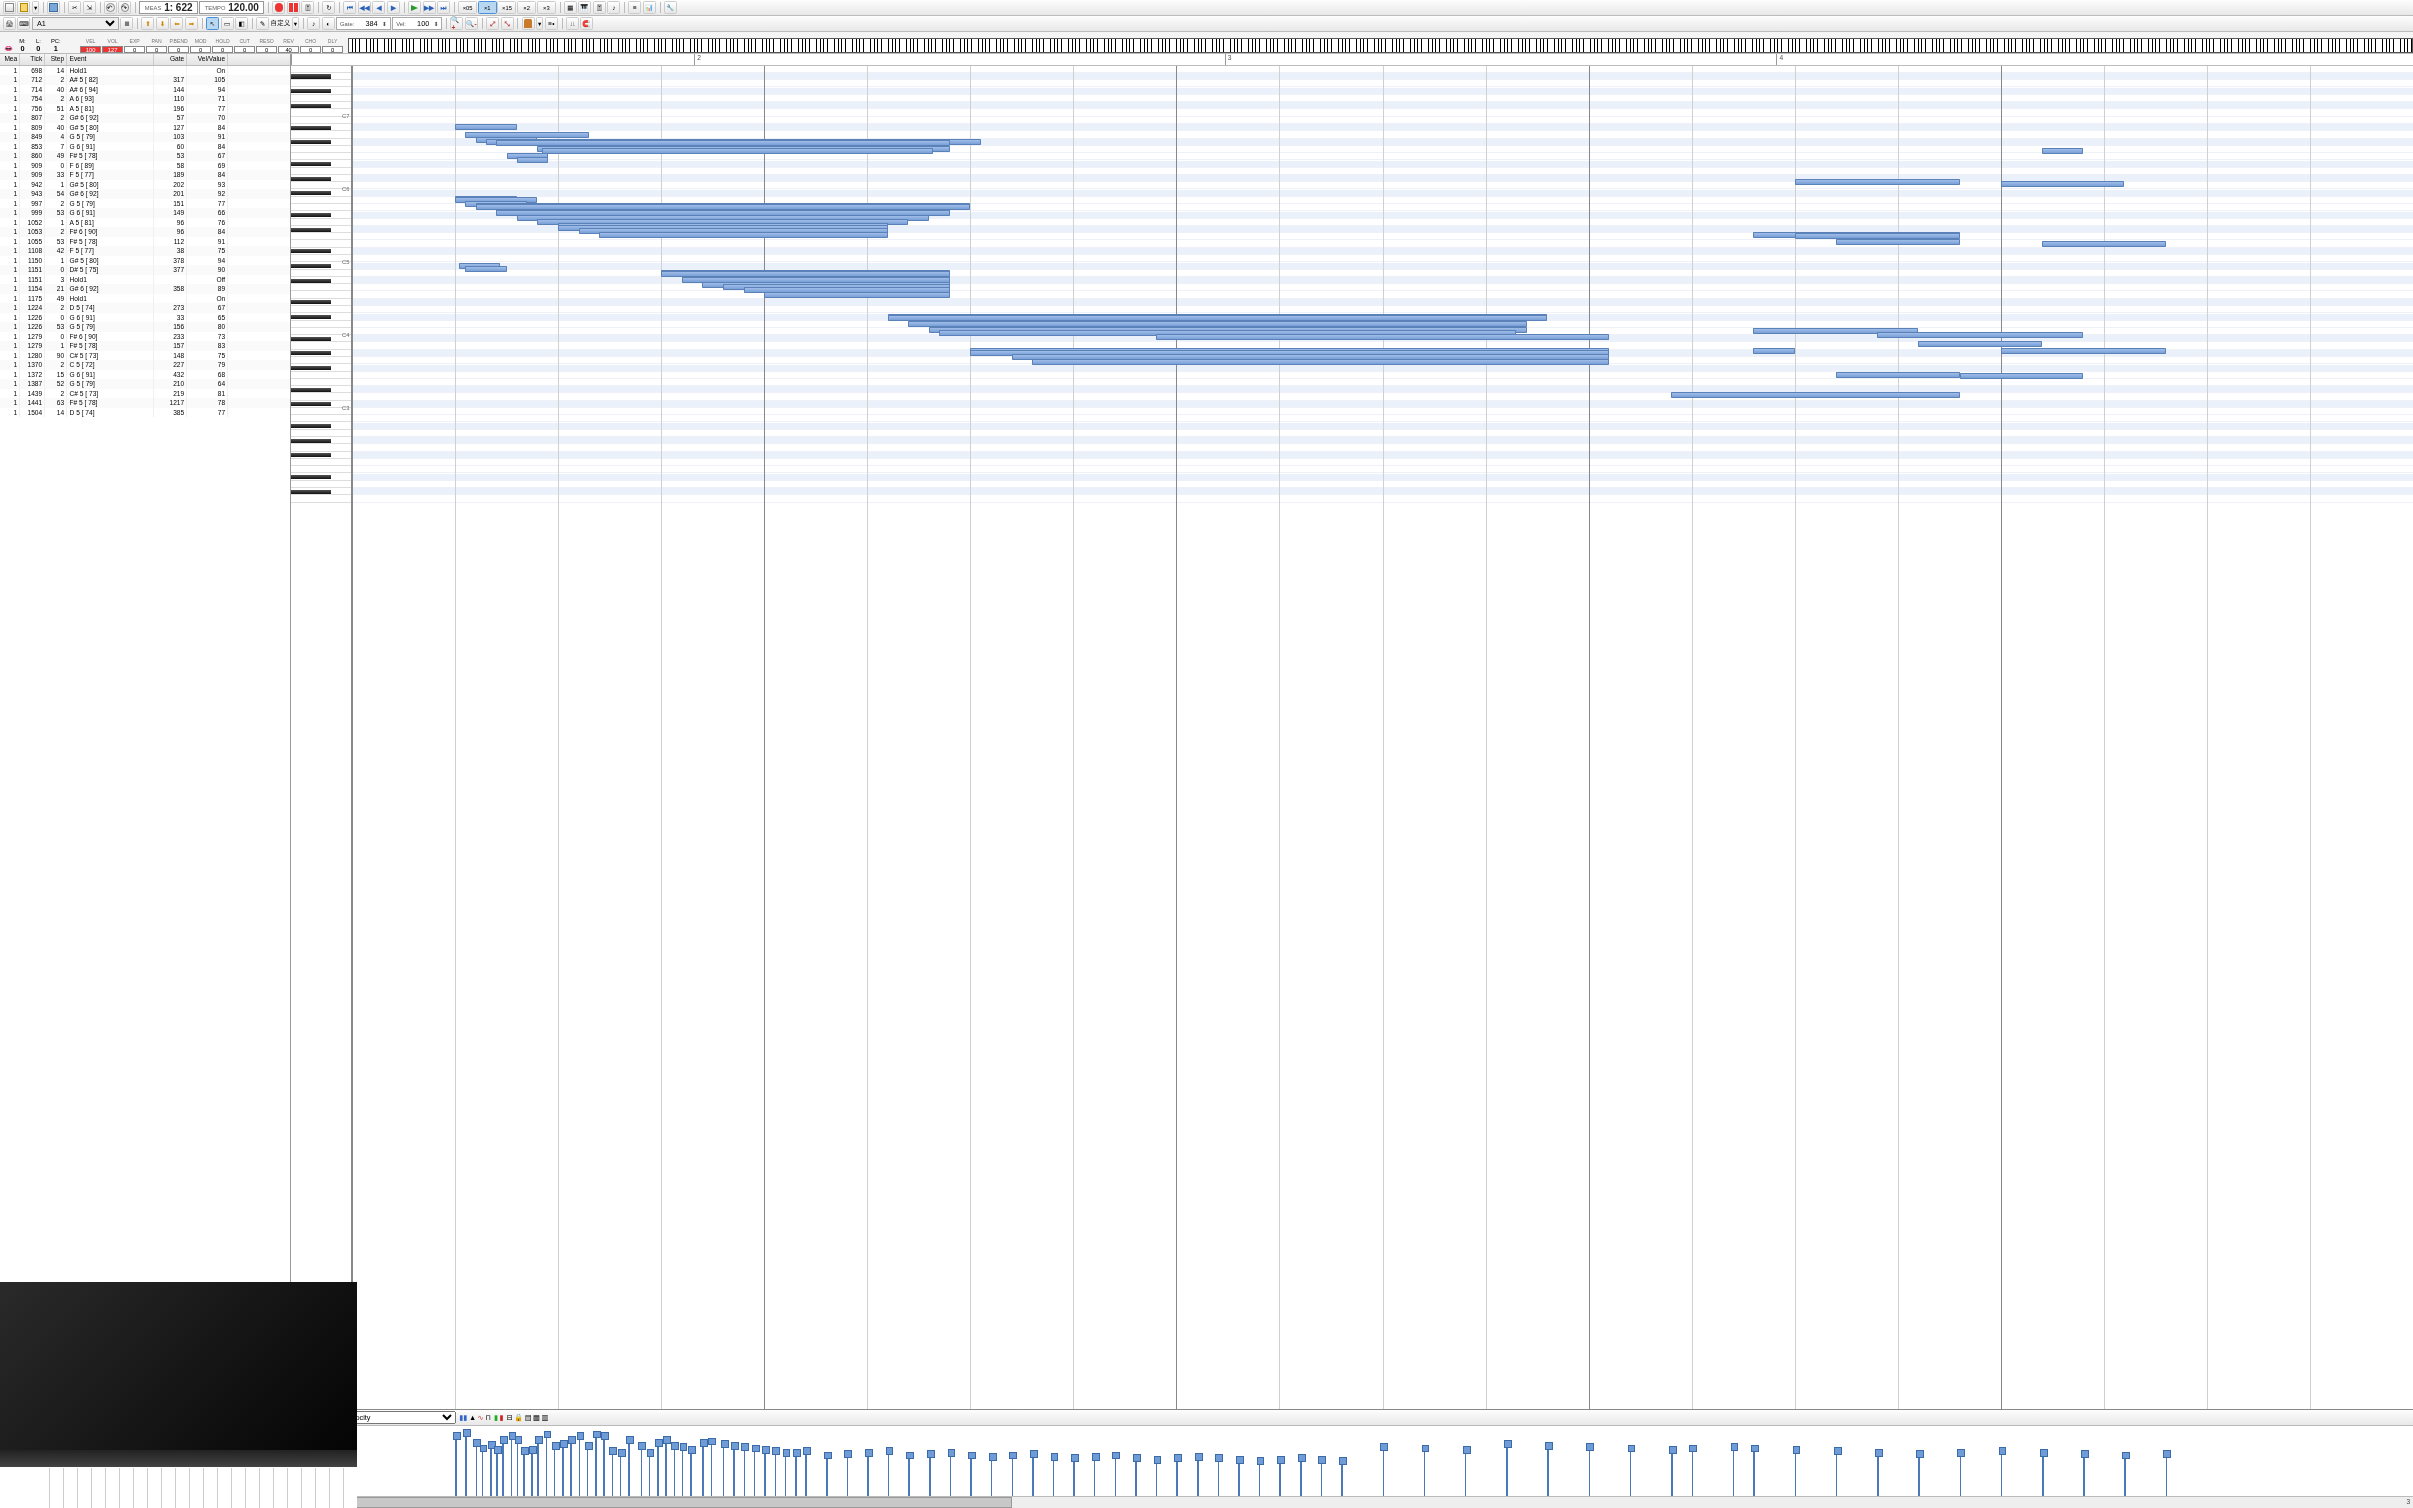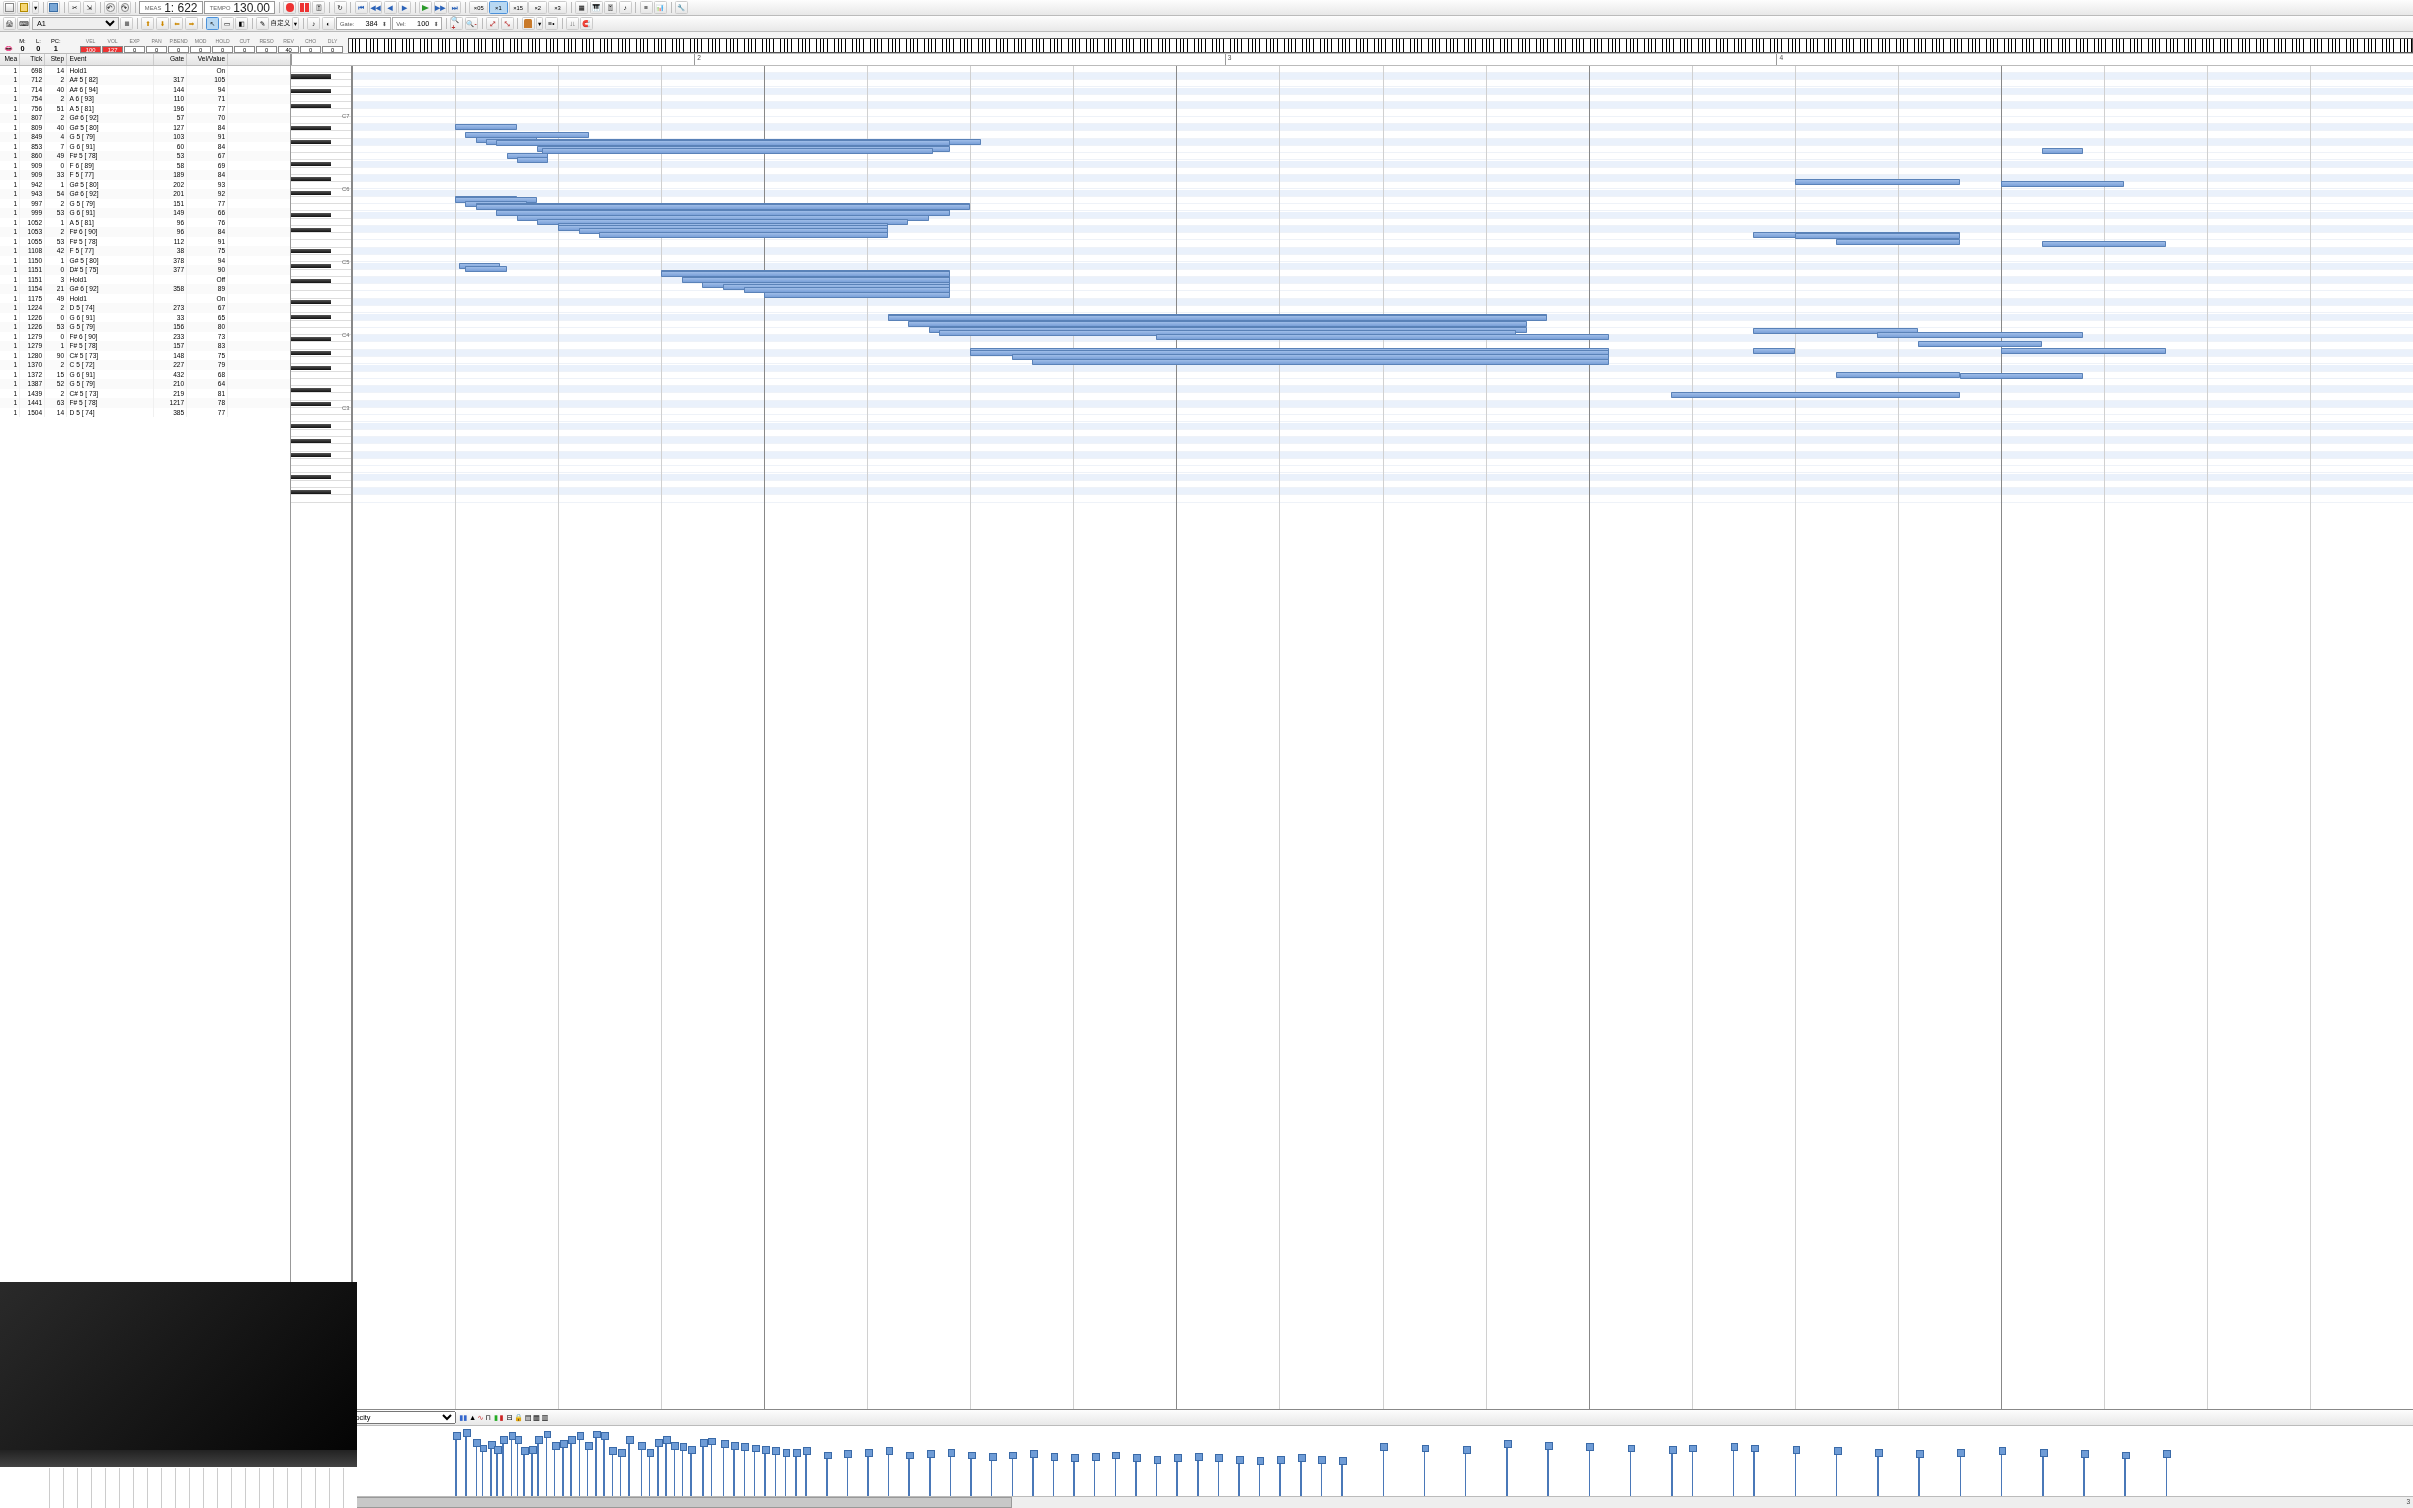--- a/index.html
+++ b/index.html
@@ -5,21 +5,21 @@
 * { margin: 0; padding: 0; box-sizing: border-box; }
 body { font-family: Arial, sans-serif; font-size: 7.3px; background: #f0f0f0; overflow: hidden; }
 
 
 .toolbar { display: flex; align-items: center; height: 16px; background: linear-gradient(#fdfdfd,#e8e8e8); border-bottom: 0.7px solid #bbb; padding: 0 2.9px; gap: 1.5px; }
 .toolbar .btn { width: 13px; height: 13px; border: 0.7px solid #ccc; background: linear-gradient(#fff,#e6e6e6); border-radius: 1.5px; display: flex; align-items: center; justify-content: center; font-size: 6.6px; cursor: pointer; }
 .toolbar .btn.active { background: #b8d8f2; border-color: #4a90d9; }
 .toolbar .sep { width: 0.7px; height: 11.6px; background: #bbb; margin: 0 2.2px; }
 .toolbar .readout { display: flex; align-items: center; gap: 2.9px; border: 0.7px solid #999; background: #fff; padding: 0 4.4px; height: 13px; }
 .toolbar .readout-lbl { font-size: 5.8px; color: #666; }
-.toolbar .readout-val { font-size: 12px; font-weight: normal; color: #222; }
+.toolbar .readout-val { font-size: 10px; font-weight: bold; color: #222; }
 .toolbar .spin { display: flex; align-items: center; border: 0.7px solid #aaa; background: #fff; height: 13px; }
 .toolbar .spin span { padding: 0 2.9px; font-size: 5.8px; color: #555; }
 .toolbar .spin input { width: 22px; border: none; font-size: 7.3px; text-align: right; padding: 0 1.5px; }
 .toolbar select { height: 13px; font-size: 7.3px; border: 0.7px solid #aaa; }
 
 
 .ic { width: 8.7px; height: 8.7px; display:inline-block; }
 .ic-new { background: linear-gradient(#fff,#ddd); border:0.7px solid #888; }
 .ic-open { background: #f7d774; border:0.7px solid #b38b00; }
 .ic-save { background: #7aa7d6; border:0.7px solid #3b6ea5; }
@@ -115,21 +115,21 @@
   <div class="btn">
       <span class="ic ic-redo">↷</span>
     </div>
   <div class="sep"></div>
   <div class="readout">
     <span class="readout-lbl">MEAS</span>
     <span class="readout-val">1: 622</span>
   </div>
   <div class="readout">
     <span class="readout-lbl">TEMPO</span>
-    <span class="readout-val">130.00</span>
+    <span class="readout-val">120.00</span>
   </div>
   <div class="sep"></div>
   <div class="btn">
       <span class="ic ic-rec"></span>
     </div>
   <div class="btn">
       <span class="ic ic-pause"></span>
     </div>
   <div class="btn">🎚</div>
   <div class="sep"></div>

